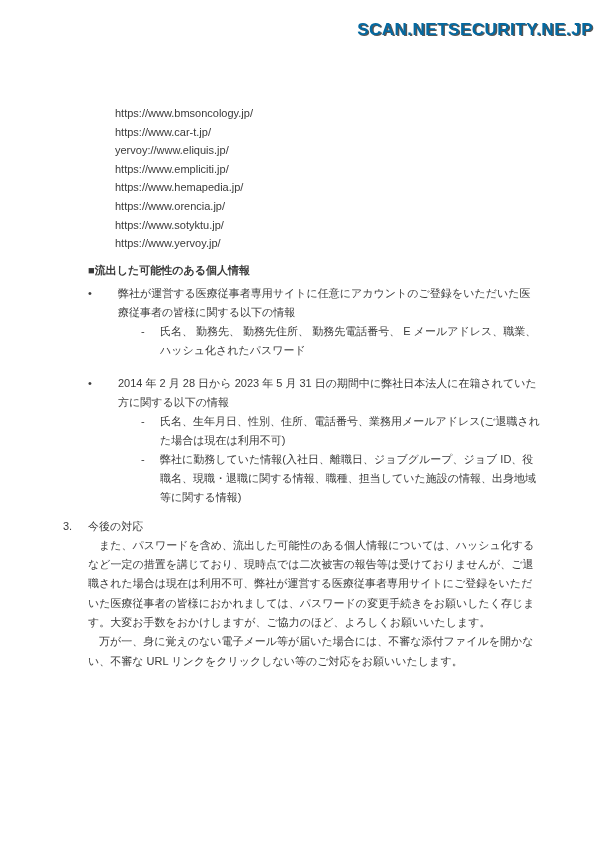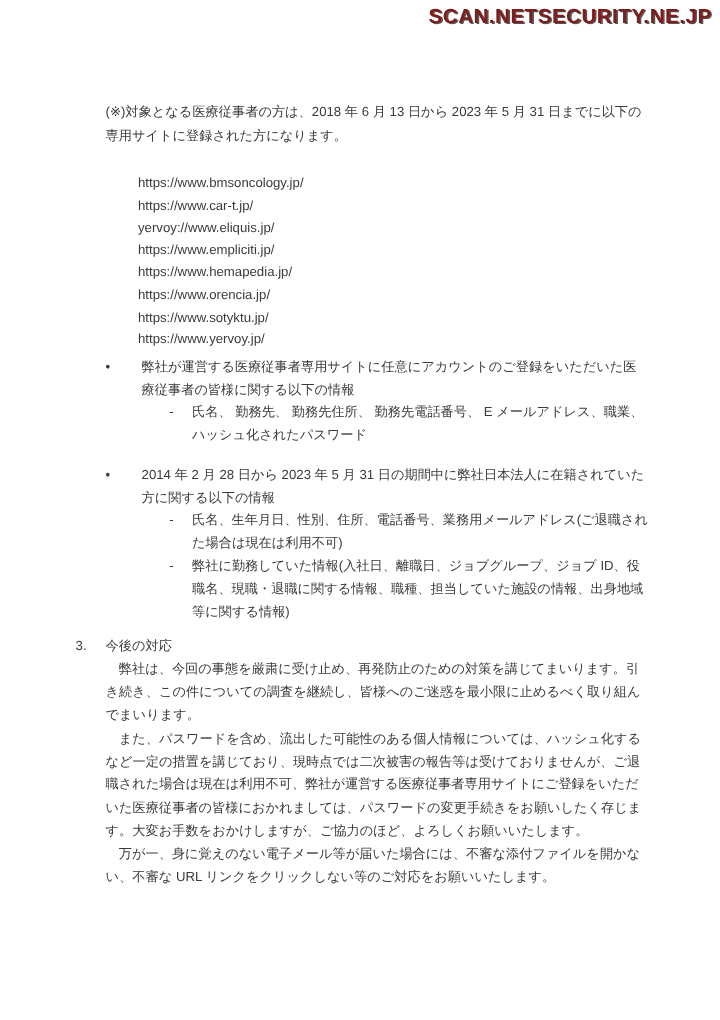--- a/index.html
+++ b/index.html
@@ -10,26 +10,26 @@
     width: 600px;
     height: 850px;
     background: #ffffff;
     position: relative;
     overflow: hidden;
     font-family: "Liberation Sans", "DejaVu Sans", sans-serif;
     color: #3a3a3a;
   }
   .watermark {
     position: absolute;
-    top: 4px;
+    top: 20px;
     right: 7px;
     font-size: 17px;
     font-weight: bold;
     letter-spacing: 0.5px;
-    color: #7f1d1d;
+    color: #0369a1;
     text-shadow: 1.4px 1.4px 0 #565656;
   }
   .content {
     position: absolute;
     left: 88px;
     top: 84px;
     width: 452px;
     font-size: 11px;
     line-height: 20px;
   }
@@ -87,33 +87,33 @@
     line-height: 19.3px;
   }
 </style>
 </head>
 <body>
 
 <div class="watermark">SCAN.NETSECURITY.NE.JP</div>
 
 <div class="content">
 
-  <p class="note-par">(※)対象となる医療従事者の方は、2018 年 6 月 13 日から 2023 年 5 月 31 日までに以下の専用サイトに登録された方になります。</p>
 
   <div class="url-list">
     <div>https://www.bmsoncology.jp/</div>
     <div>https://www.car-t.jp/</div>
     <div>yervoy://www.eliquis.jp/</div>
     <div>https://www.empliciti.jp/</div>
     <div>https://www.hemapedia.jp/</div>
     <div>https://www.orencia.jp/</div>
     <div>https://www.sotyktu.jp/</div>
     <div>https://www.yervoy.jp/</div>
   </div>
 
+  <div class="section-heading">■流出した可能性のある個人情報</div>
 
   <div class="bullet-item">
     <span class="marker">•</span>
     <div class="btext">弊社が運営する医療従事者専用サイトに任意にアカウントのご登録をいただいた医療従事者の皆様に関する以下の情報</div>
   </div>
   <div class="sub-item">
     <span class="marker">-</span>
     <div class="stext">氏名、 勤務先、 勤務先住所、 勤務先電話番号、 E メールアドレス、職業、ハッシュ化されたパスワード</div>
   </div>
 
@@ -128,18 +128,17 @@
   <div class="sub-item">
     <span class="marker">-</span>
     <div class="stext">弊社に勤務していた情報(入社日、離職日、ジョブグループ、ジョブ ID、役職名、現職・退職に関する情報、職種、担当していた施設の情報、出身地域等に関する情報)</div>
   </div>
 
   <div class="section3">
     <div class="section3-header">
       <span class="num">3.</span>
       <span>今後の対応</span>
     </div>
-    <p class="s3p">弊社は、今回の事態を厳粛に受け止め、再発防止のための対策を講じてまいります。引き続き、この件についての調査を継続し、皆様へのご迷惑を最小限に止めるべく取り組んでまいります。</p>
     <p class="s3p">また、パスワードを含め、流出した可能性のある個人情報については、ハッシュ化するなど一定の措置を講じており、現時点では二次被害の報告等は受けておりませんが、ご退職された場合は現在は利用不可、弊社が運営する医療従事者専用サイトにご登録をいただいた医療従事者の皆様におかれましては、パスワードの変更手続きをお願いしたく存じます。大変お手数をおかけしますが、ご協力のほど、よろしくお願いいたします。</p>
     <p class="s3p">万が一、身に覚えのない電子メール等が届いた場合には、不審な添付ファイルを開かない、不審な URL リンクをクリックしない等のご対応をお願いいたします。</p>
   </div>
 
 </div>
 
 </body></html>

